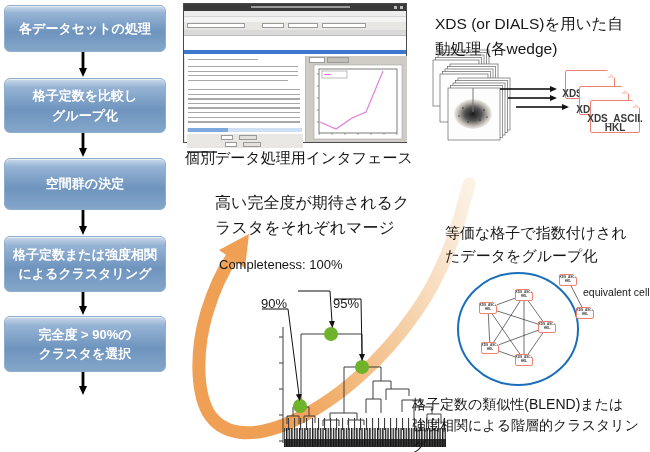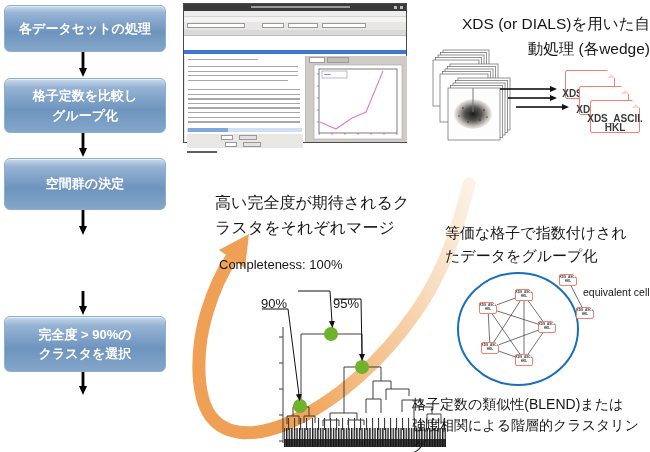--- a/index.html
+++ b/index.html
@@ -190,20 +190,22 @@
         <path d="M334,299 L361,299 L362,355" marker-end="url(#ma)"></path>
         <path d="M262,309 L288,309 L299,395" marker-end="url(#ma)"></path>
       </g>
     </g>
   </svg>
 
   <div class="fbox pre" style="top:5px;height:45px;">各データセットの処理</div>
   <div class="fbox pre" style="top:158px;height:50px;">空間群の決定</div>
   <div class="fbox pre" style="top:78px;height:53px;">格子定数を比較し
 グループ化</div>
+  <div class="fbox pre" style="top:236px;height:54px;">格子定数または強度相関
+によるクラスタリング</div>
   <div class="fbox pre" style="top:316px;height:54px;">完全度 &gt; 90%の
 クラスタを選択</div>
 
   <div class="win">
     <div class="titlebar">
       <div class="tline"></div>
       <div class="tbtn" style="right:3px;"></div>
       <div class="tbtn" style="right:9px;"></div>
     </div>
     <div class="menubar" style="padding:2px 0 0 3px;box-sizing:border-box;">
@@ -284,22 +286,23 @@
             <line x1="4" y1="46" x2="6" y2="46"></line>
           <line x1="4" y1="58" x2="6" y2="58"></line>
         </g>
         <rect x="9" y="7" width="25" height="7" fill="#fff" stroke="#777" stroke-width="0.5"></rect>
         <line x1="11" y1="10.5" x2="18" y2="10.5" stroke="#e07ad8" stroke-width="1"></line>
         <polyline fill="none" stroke="#e07ad8" stroke-width="1.1" points="7,58 23,65 39,54 53,48 70,7"></polyline>
       </svg>
     </div>
   </div>
 
-
-  <div class="cap t15 pre" style="left:435px;top:11px;width:215px;text-align:right;line-height:25px;font-size:15.5px;">XDS (or DIALS)を用いた自
+  <div class="cap t15" style="left:185px;top:146px;">個別データ処理用インタフェース</div>
+
+  <div class="cap t15 pre" style="left:435px;top:11px;width:215px;text-align:left;line-height:25px;font-size:15.5px;">XDS (or DIALS)を用いた自
 動処理 (各wedge)</div>
 
   <div class="cap t16 pre" style="left:215px;top:190px;">高い完全度が期待されるク
 ラスタをそれぞれマージ</div>
 
   <div class="cap t15 pre" style="left:445px;top:221px;">等価な格子で指数付けされ
 たデータをグループ化</div>
 
   <div class="cap t14 pre" style="left:412px;top:394px;">格子定数の類似性(BLEND)または
 強度相関による階層的クラスタリング</div>

